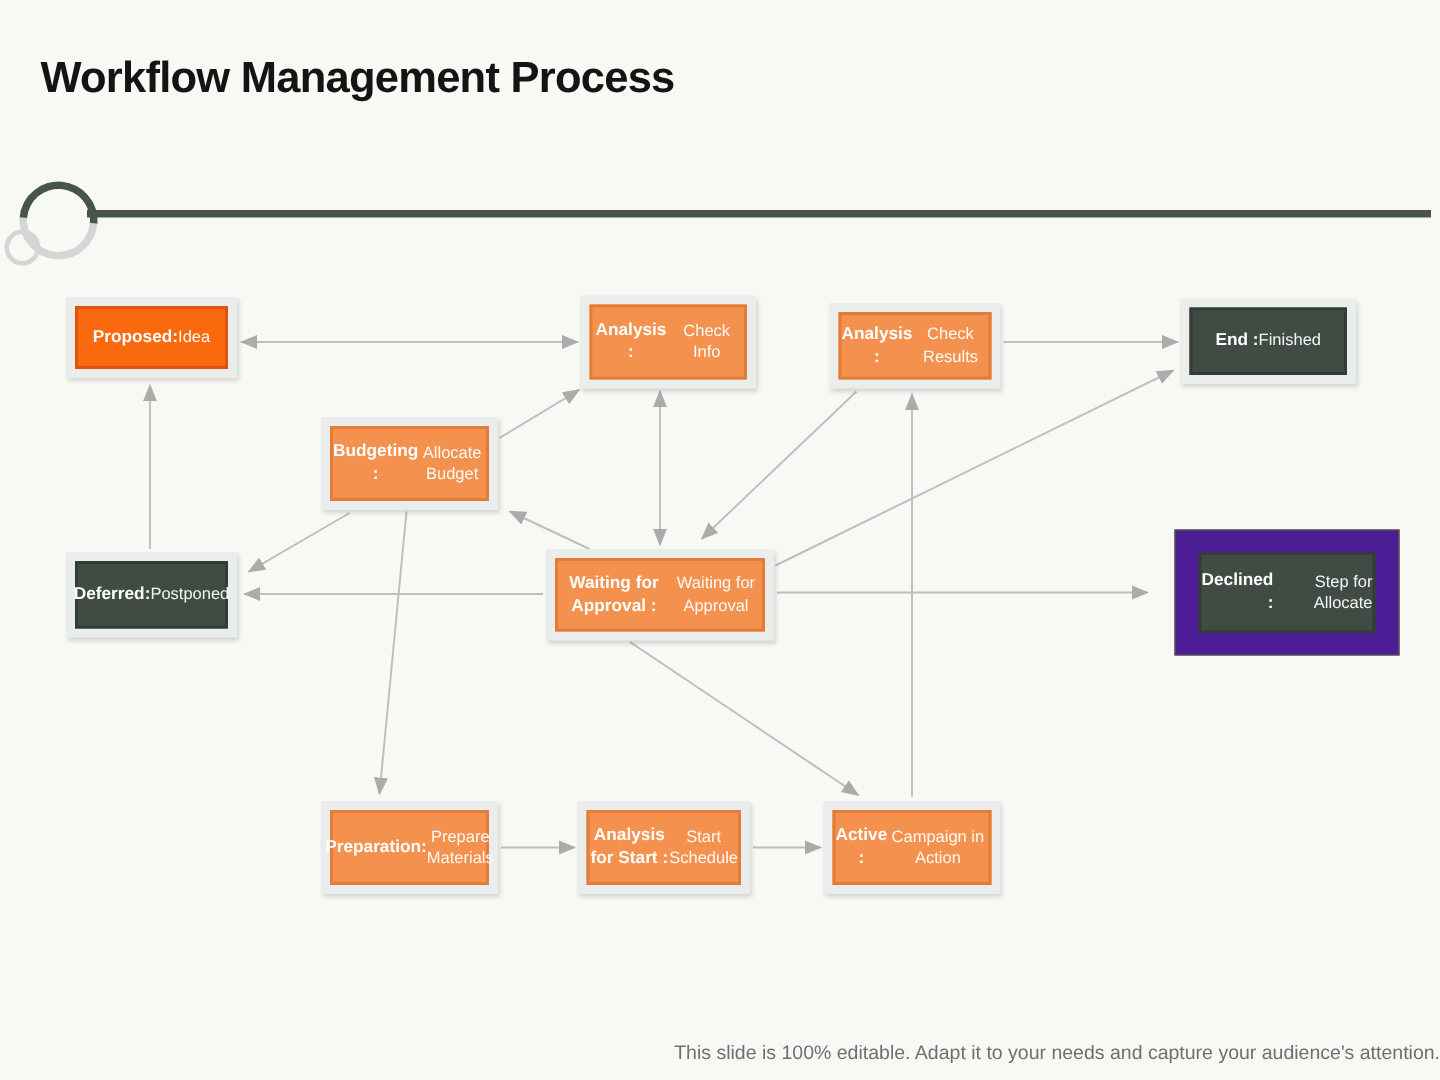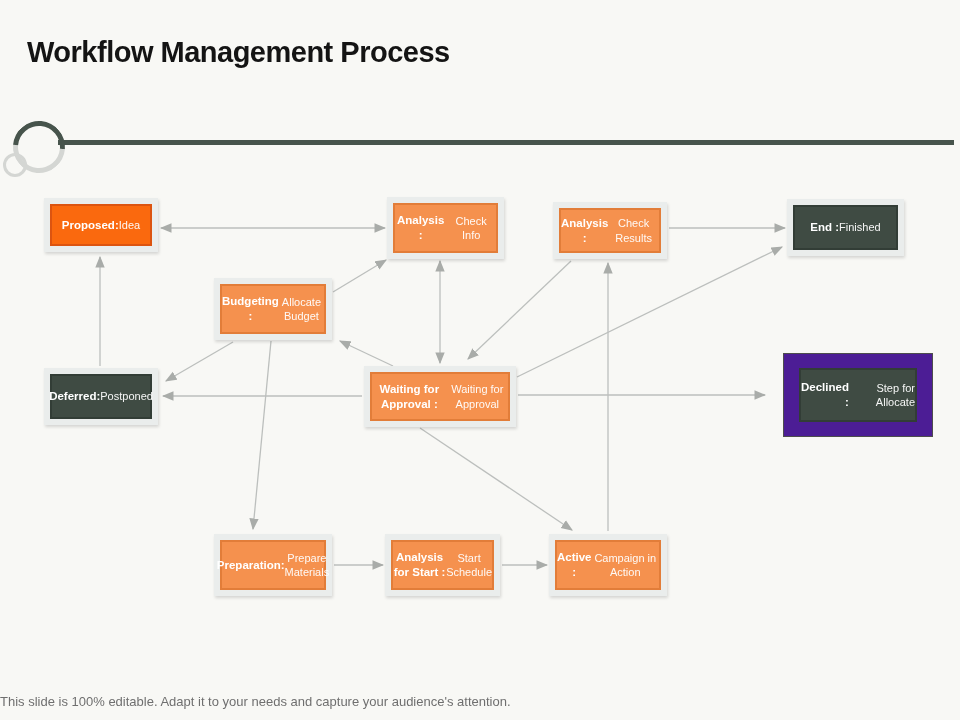--- a/index.html
+++ b/index.html
@@ -51,21 +51,21 @@
   .n-end{left:787px;top:199px;width:117px;height:57px;}
   .n-budgeting{left:214px;top:278px;width:118px;height:62px;}
   .n-deferred{left:44px;top:368px;width:114px;height:57px;}
   .n-wfa{left:364px;top:366px;width:152px;height:61px;}
   .n-declined{left:767px;top:353px;width:150px;height:84px;padding:14px 15px;
     border:1px solid #4d4d4d;background:#4c1d95;box-shadow:none;margin-left:16px;}
   .n-preparation{left:214px;top:534px;width:118px;height:62px;}
   .n-waiting-start{left:385px;top:534px;width:115px;height:62px;}
   .n-active{left:549px;top:534px;width:118px;height:62px;}
   .footer{
-    position:absolute;left:0;top:694px;width:100%;text-align:left;
+    position:absolute;left:0;top:694px;width:100%;text-align:right;
     font-size:13px;color:var(--c-footer,#6f6f6f);
   }
 </style>
 </head>
 <body>
 
 <h1 class="title">Workflow Management Process</h1>
 <div class="divider"></div>
 <div class="circle-big"></div>
 <div class="circle-small"></div>

